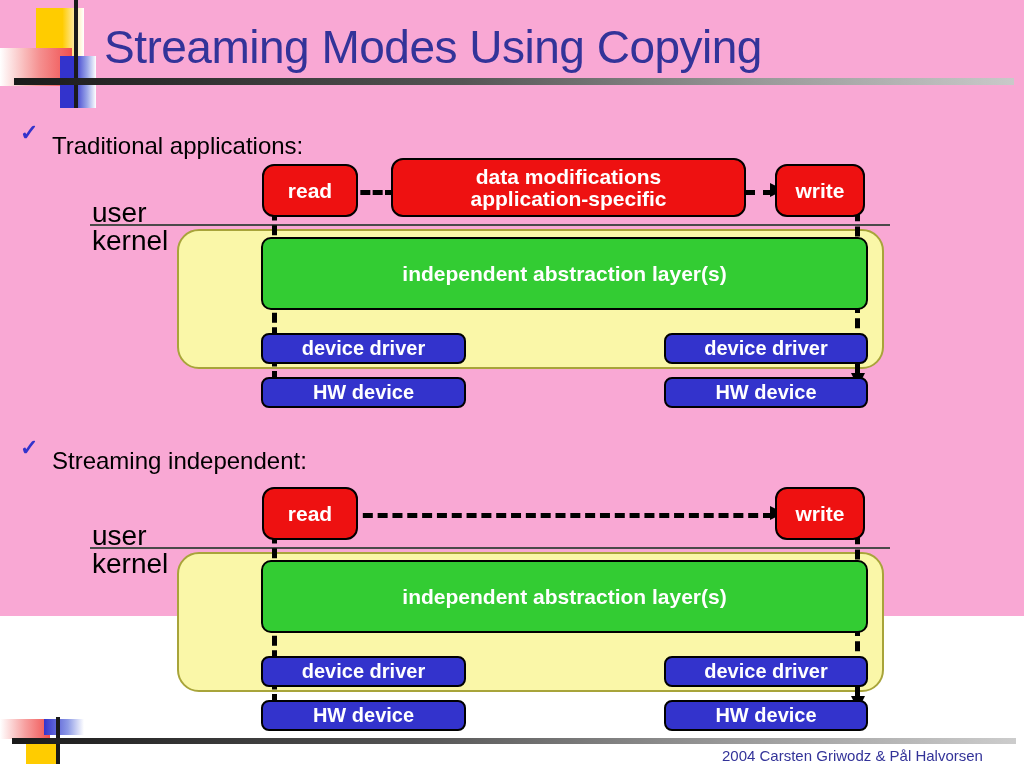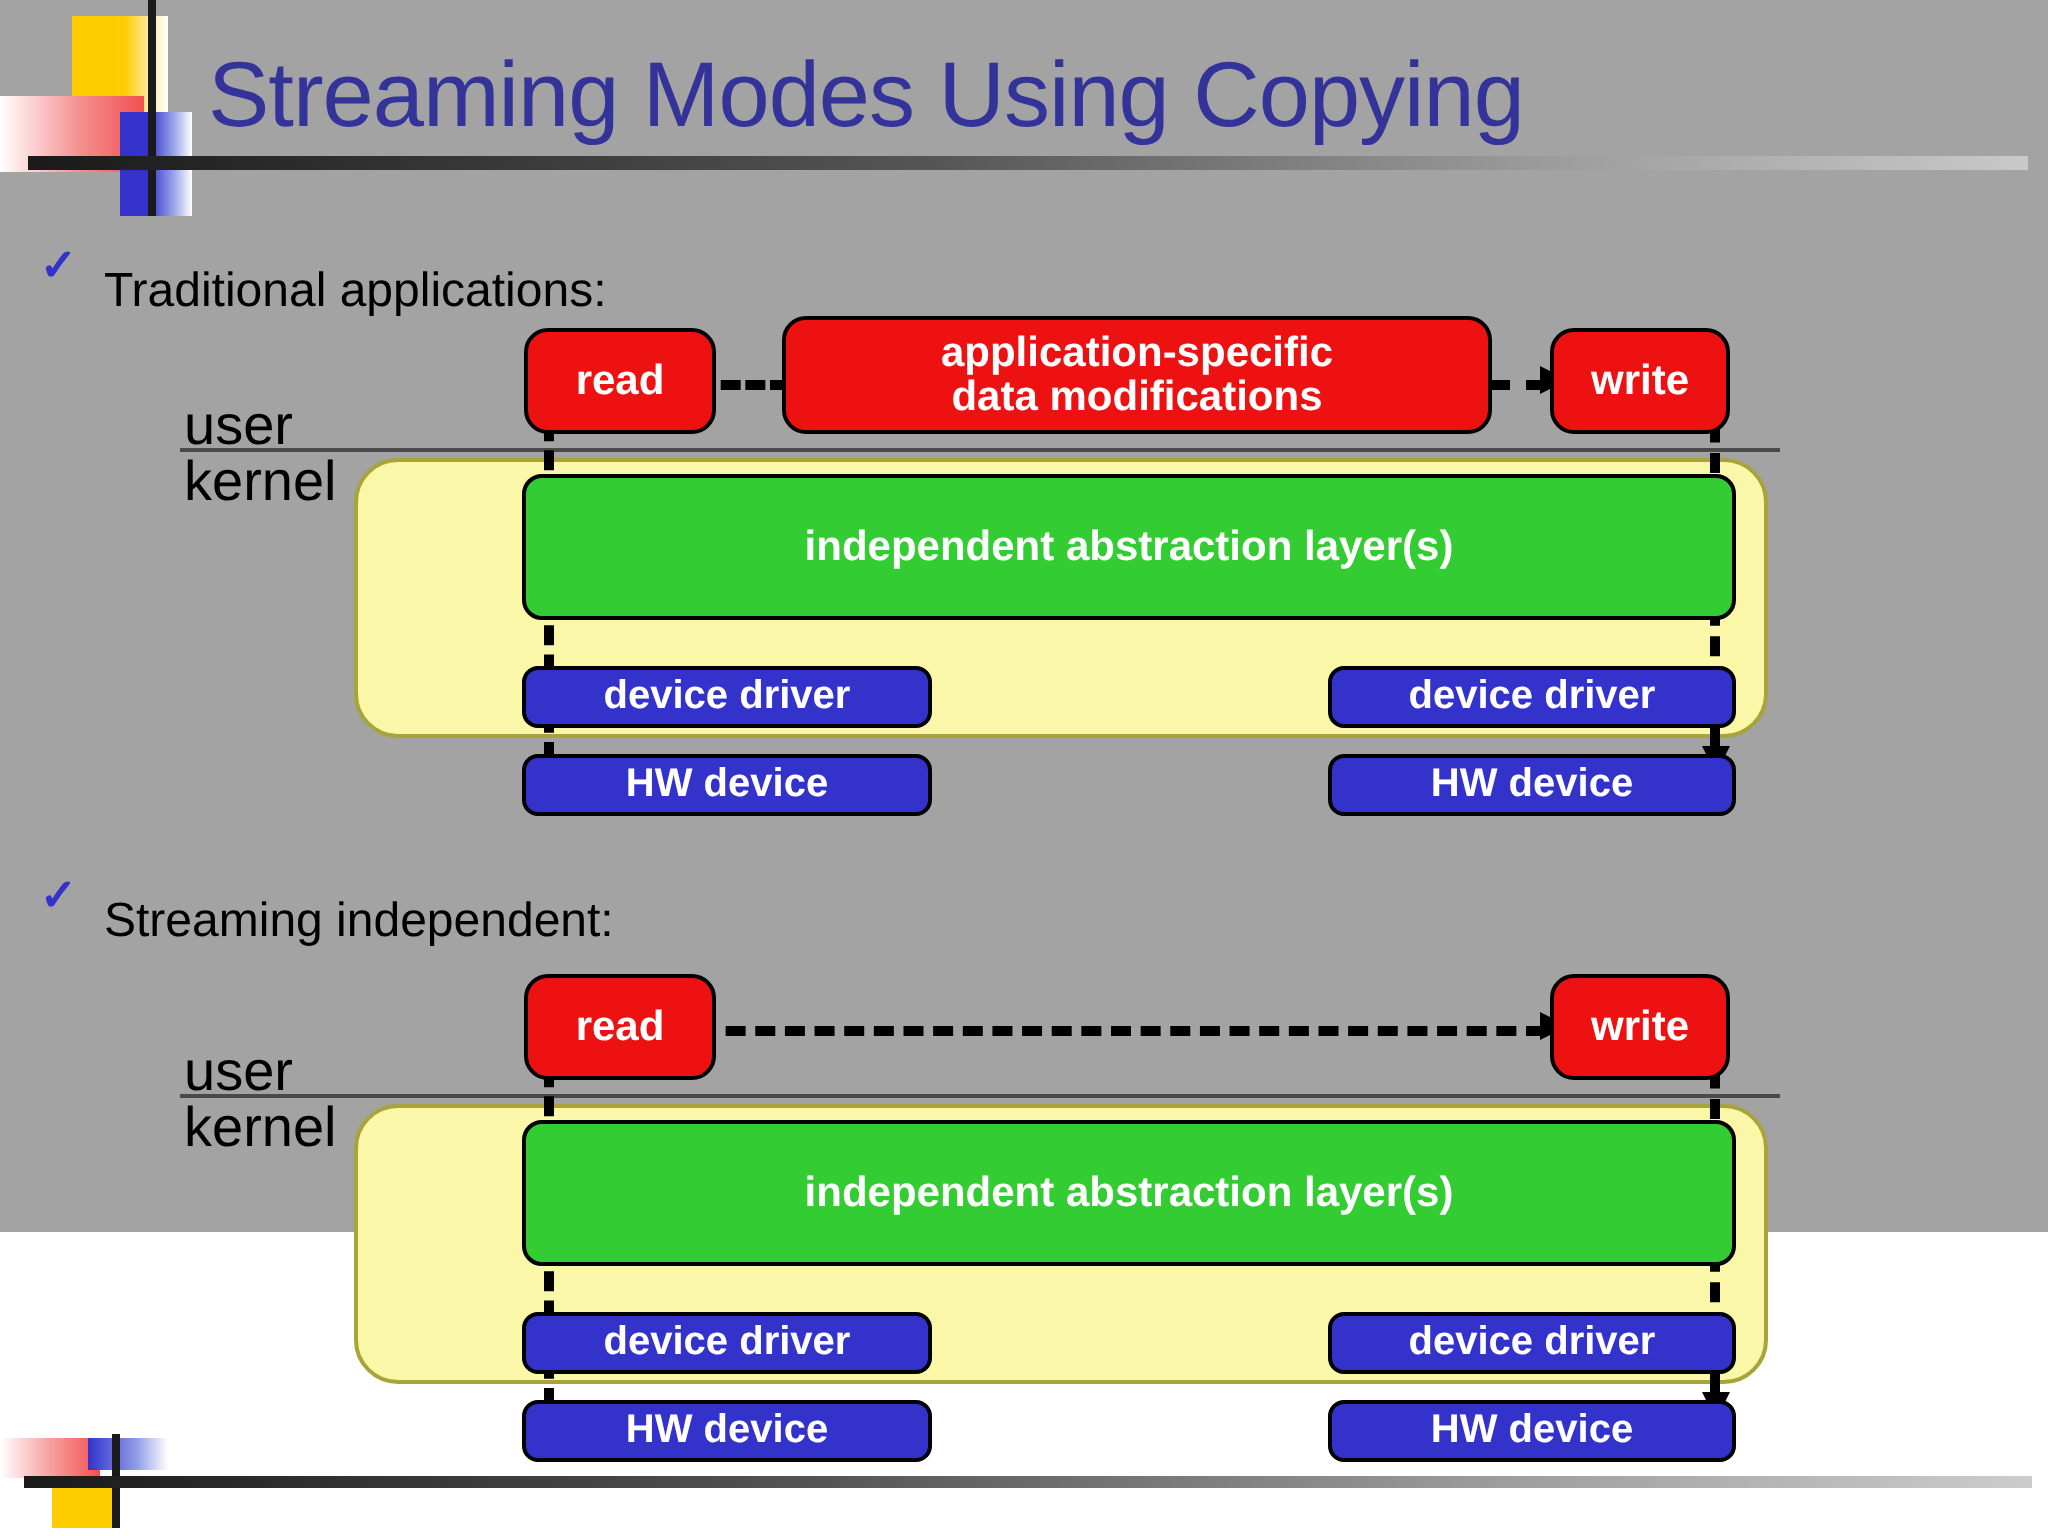--- a/index.html
+++ b/index.html
@@ -5,21 +5,21 @@
   html, body {
     margin: 0; padding: 0;
     width: 1024px; height: 768px;
     background: #ffffff;
     font-family: "Liberation Sans", sans-serif;
     overflow: hidden;
   }
   #slide {
     position: relative;
     width: 1024px; height: 616px;
-    background: #a3a3a3;
+    background: #f9a8d4;
   }
 
   
   .deco { position: absolute; }
   .deco-yellow {
     left: 36px; top: 8px; width: 48px; height: 48px;
     background: linear-gradient(to right, #FFCC00 0%, #FFCC00 55%, #FFE9A0 80%, #ffffff 100%);
   }
   .deco-red {
     left: 0px; top: 48px; width: 72px; height: 38px;
@@ -199,22 +199,22 @@
     <div class="dash-h" style="left:348px; top:190px; width:47px;"></div>
 
     <div class="dash-h" style="left:395px; top:190px; width:350px;"></div>
 
     <div class="dash-h" style="left:745px; top:190px; width:28px;"></div>
     <div class="arrow-right" style="left:770px; top:183px;"></div>
 
     <div class="node red" style="left:262px; top:164px; width:96px; height:53px;">read</div>
 
     <div class="node red" style="left:391px; top:158px; width:355px; height:59px; flex-direction:column;">
+      <span>data modifications</span>
       <span>application-specific</span>
-      <span>data modifications</span>
     </div>
 
     <div class="node red" style="left:775px; top:164px; width:90px; height:53px;">write</div>
 
     <div class="node green" style="left:261px; top:237px; width:607px; height:73px;">independent abstraction layer(s)</div>
 
     <div class="node blue" style="left:261px; top:333px; width:205px; height:31px;">device driver</div>
 
     <div class="node blue" style="left:664px; top:333px; width:204px; height:31px;">device driver</div>
 
@@ -262,14 +262,15 @@
 
     <div class="node blue" style="left:664px; top:700px; width:204px; height:31px;">HW device</div>
   </div>
 
   <div class="foot-deco foot-red"></div>
   <div class="foot-deco foot-blue"></div>
   <div class="foot-deco foot-yellow"></div>
   <div class="foot-deco foot-vline"></div>
   <div class="foot-deco foot-hline"></div>
 
+  <div class="foot-text" id="foot-right">2004  Carsten Griwodz &amp; Pål Halvorsen</div>
 
 </div>
 
 </body></html>

